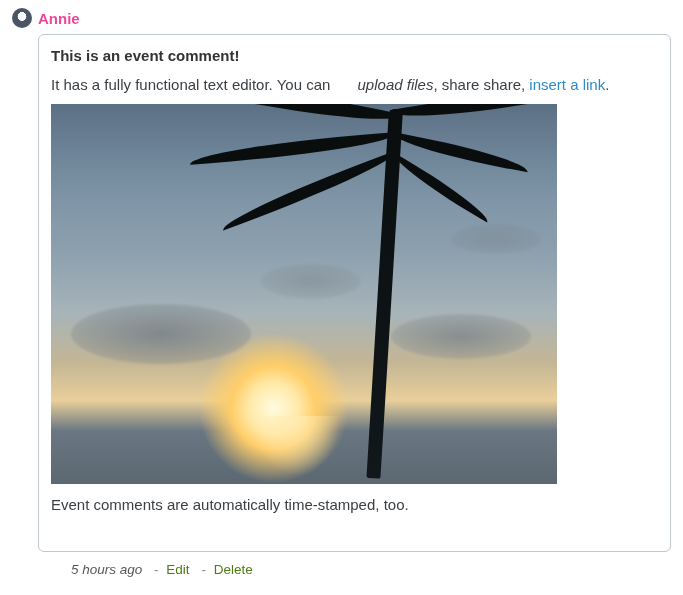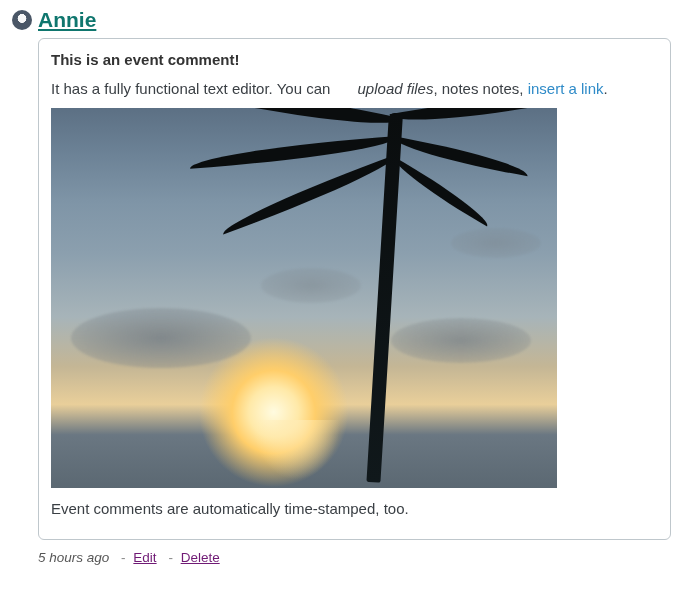--- a/index.html
+++ b/index.html
@@ -20,29 +20,28 @@
     .avatar {
       width: 20px;
       height: 20px;
       border-radius: 50%;
       background: radial-gradient(circle at 50% 42%, #f7f7f7 0 28%, #4a5666 30% 100%);
       display: inline-block;
       flex-shrink: 0;
     }
     .username {
       font-weight: 600;
-      color: #0f766e;
-      font-size: 21px;
-      text-decoration: underline;
+      color: #ec4899;
+      font-size: 15px;
     }
     .comment-box {
       margin-left: 26px;
       border: 1px solid #bfc7cc;
       border-radius: 6px;
-      padding: 10px 12px 12px 12px;
+      padding: 10px 12px 28px 12px;
       background: #fff;
     }
     .comment-box p {
       margin: 6px 0;
       line-height: 1.5;
       color: #3a3f44;
     }
     .comment-box p.bold { font-weight: 700; color: #333; margin-top: 0; }
     .comment-box em { font-style: italic; margin-left: 23px; }
     .comment-box a.inline-link { color: #2f8bc8; text-decoration: none; margin-top: 43px; }
@@ -104,36 +103,36 @@
       position: absolute;
       left: 200px; top: 312px; width: 90px; height: 60px;
       background: radial-gradient(ellipse at top, rgba(255,235,180,0.8) 0%, rgba(255,235,180,0) 70%);
     }
     .meta-row {
       margin-left: 26px;
       margin-top: 10px;
       font-size: 13.5px;
       color: #555;
     }
-    .meta-row .ts { font-style: italic; color: #555; }
+    .meta-row .ts { font-style: italic; color: #555; margin-left: 33px; }
     .meta-row .sep { color: #888; margin: 0 4px 0 8px; }
-    .meta-row a { color: #701a75; text-decoration: underline; cursor: pointer; }
+    .meta-row a { color: #4d7c0f; cursor: pointer; }
   </style>
 </head>
 <body>
 
 <div class="comment-header">
   <span class="avatar"></span>
   <span class="username">Annie</span>
 </div>
 
 <div class="comment-box">
   <p class="bold">This is an event comment!</p>
   <p>
-    <span>It has a fully functional text editor. You can </span><em>upload files</em><span>, notes notes, </span><a href="#" class="inline-link">insert a link</a><span>.</span>
+    <span>It has a fully functional text editor. You can </span><em>upload files</em><span>, share share, </span><a href="#" class="inline-link">insert a link</a><span>.</span>
   </p>
 
   <div class="inline-image">
     <div class="cloud c1"></div>
     <div class="cloud c2"></div>
     <div class="cloud c3"></div>
     <div class="cloud c4"></div>
     <div class="horizon-glint"></div>
     <div class="frond f1"></div>
     <div class="frond f2"></div>

